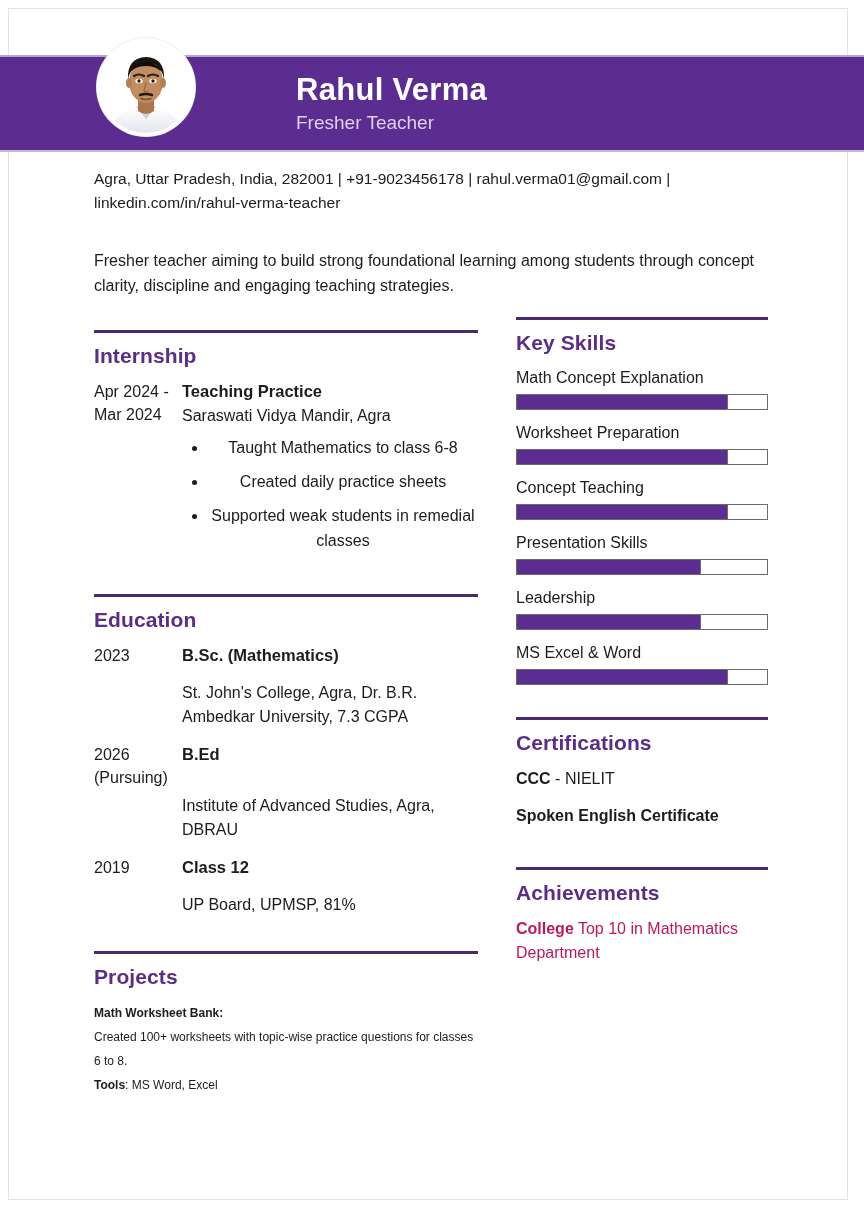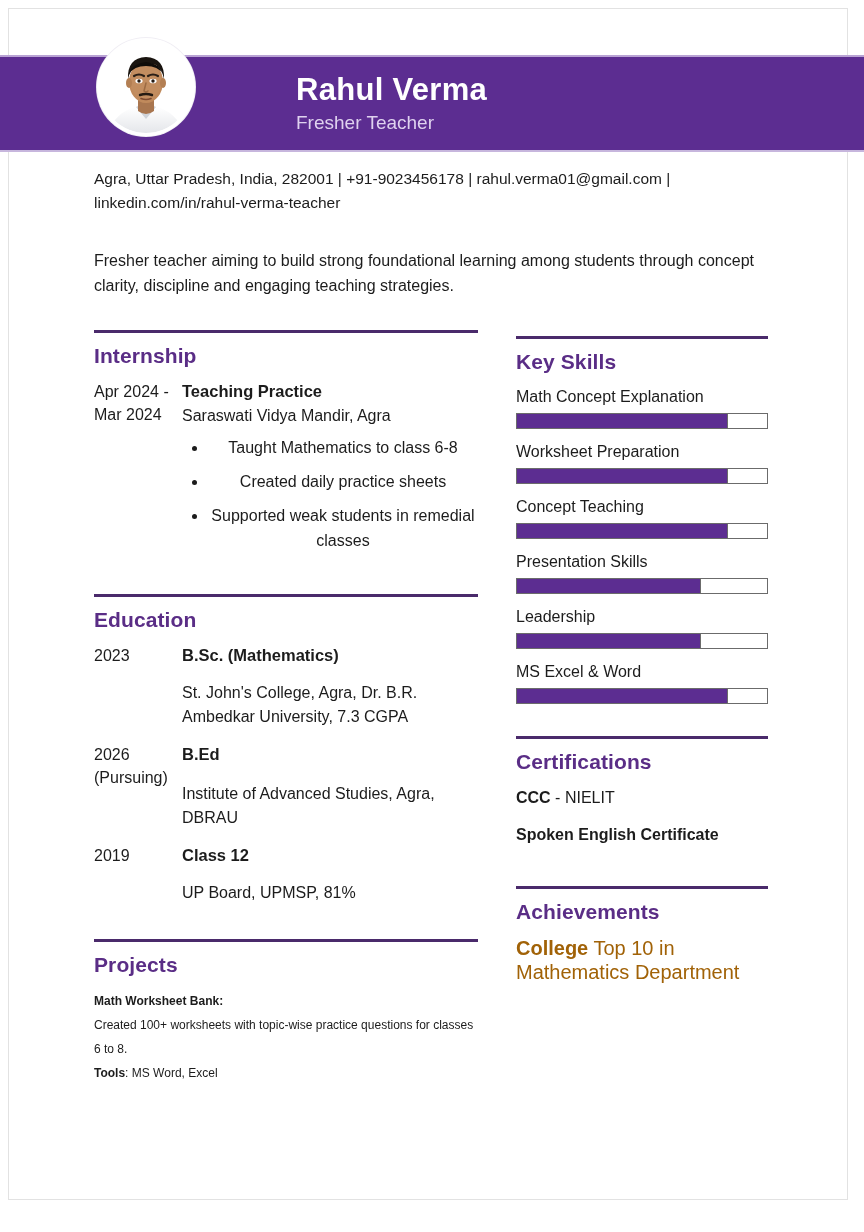--- a/index.html
+++ b/index.html
@@ -104,21 +104,21 @@
   
   .col-left {
     position: absolute;
     left: 94px;
     top: 330px;
     width: 384px;
   }
   .col-right {
     position: absolute;
     left: 516px;
-    top: 336px;
+    top: 317px;
     width: 252px;
   }
 
   .section { margin-bottom: 0; }
   .rule {
     height: 3px;
     background: #4a2a6b;
     width: 100%;
   }
   .sec-title {
@@ -210,23 +210,23 @@
 
   
   .cert-item {
     font-size: 16px;
     line-height: 24px;
     color: #1c1c1c;
     margin-bottom: 13px;
   }
   .cert-item b { font-weight: bold; }
   .ach-item {
-    font-size: 20px;
+    font-size: 16px;
     line-height: 24px;
-    color: #a16207;
+    color: #be185d;
   }
   .ach-item b { font-weight: bold; }
 
   .spacer-lg { height: 26px; }
   .spacer-md { height: 20px; }
 </style>
 </head>
 <body>
 
 <div class="page">
@@ -319,21 +319,21 @@
         <div class="entry-body">
           <div class="entry-title">B.Sc. (Mathematics)</div>
           <div class="entry-sub">St. John's College, Agra, Dr. B.R. Ambedkar University, 7.3 CGPA</div>
         </div>
       </div>
 
       <div class="entry edu-entry">
         <div class="entry-date">2026 (Pursuing)</div>
         <div class="entry-body">
           <div class="entry-title">B.Ed</div>
-          <div class="entry-sub" style="margin-top:16px">Institute of Advanced Studies, Agra, DBRAU</div>
+          <div class="entry-sub" style="margin-top:28px">Institute of Advanced Studies, Agra, DBRAU</div>
         </div>
       </div>
 
       <div class="entry edu-entry">
         <div class="entry-date">2019</div>
         <div class="entry-body">
           <div class="entry-title">Class 12</div>
           <div class="entry-sub">UP Board, UPMSP, 81%</div>
         </div>
       </div>

